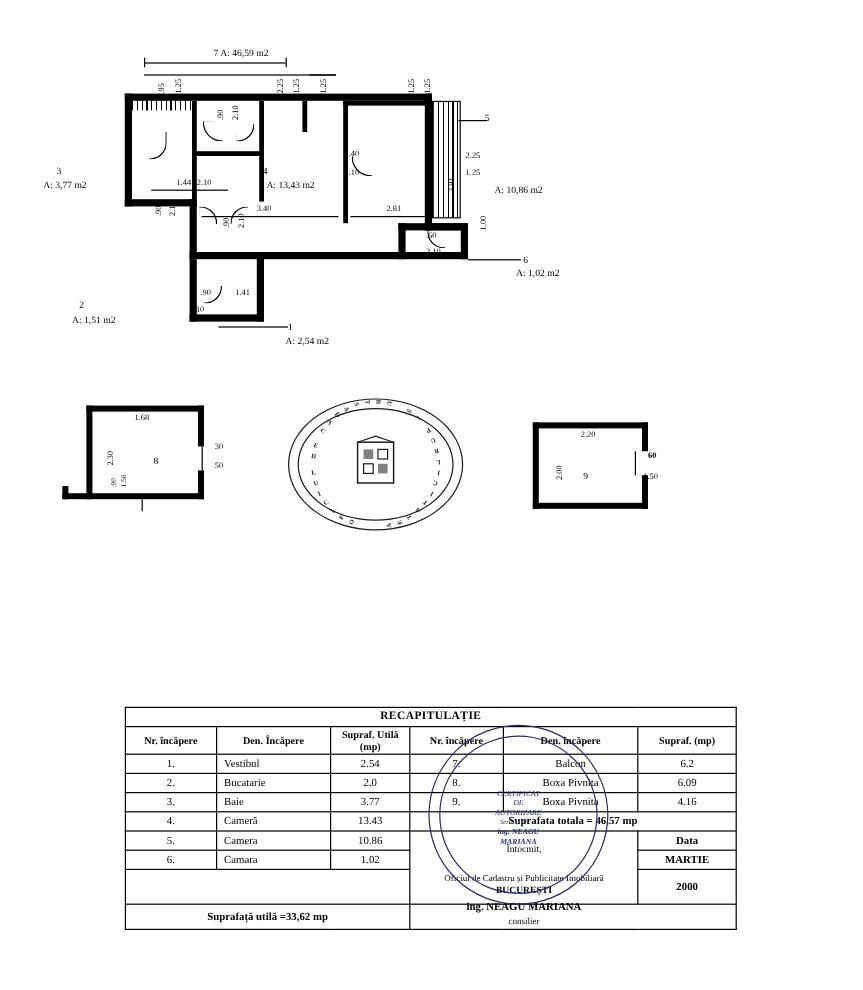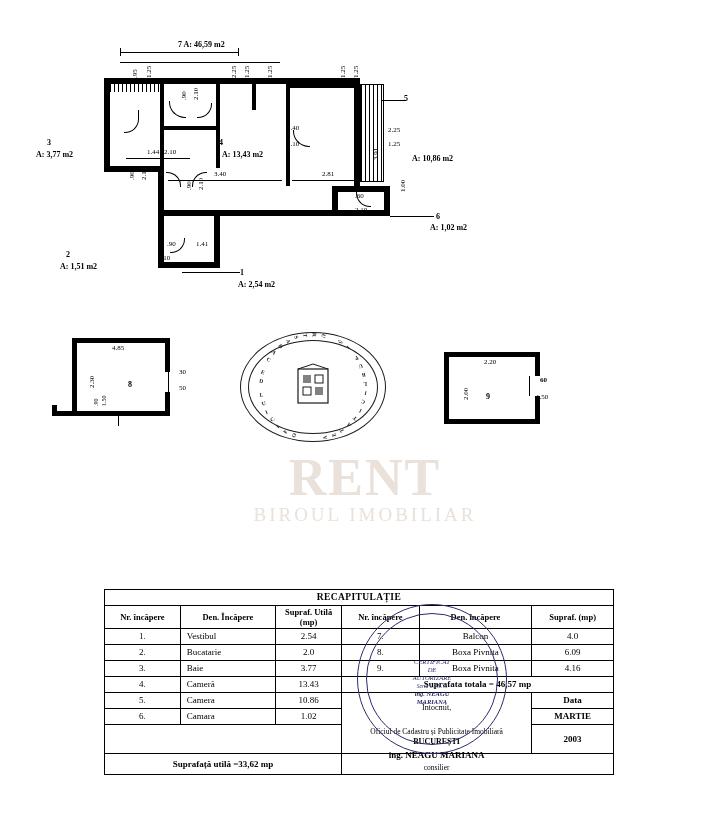--- a/index.html
+++ b/index.html
@@ -25,21 +25,21 @@
     position: absolute;
     background: #000;
   }
   .lbl {
     position: absolute;
     font-family: "Liberation Serif", serif;
     font-size: 8px;
     line-height: 9px;
     white-space: nowrap;
   }
-  .lbl.b { font-weight: bold; }
+  .lbl.b { font-weight: normal; }
   .lbl.s7 { font-size: 7px; }
   .lbl.s6 { font-size: 6px; }
   .vert {
     transform-origin: left top;
     transform: rotate(-90deg);
   }
   .thin {
     position: absolute;
     border-top: 1px solid #000;
   }
@@ -177,24 +177,20 @@
     position: absolute;
     width: 100%;
     text-align: center;
   }
 </style>
 </head>
 <body>
 
 <div class="page">
 
-  <div class="watermark">
-    <div class="wm1">RENT</div>
-    <div class="wm2">BIROUL IMOBILIAR</div>
-  </div>
 
   <div>
 
     <div class="wall" style="left:104px; top:78px; width:256px; height:6px;"></div>
 
     <div class="wall" style="left:104px; top:78px; width:6px; height:94px;"></div>
 
     <div class="wall" style="left:104px; top:166px; width:60px; height:6px;"></div>
 
     <div class="wall" style="left:158px; top:166px; width:6px; height:50px;"></div>
@@ -306,21 +302,21 @@
 
   <div>
     <div class="wall" style="left:72px; top:338px; width:98px; height:5px;"></div>
     <div class="wall" style="left:72px; top:338px; width:5px; height:78px;"></div>
     <div class="wall" style="left:52px; top:411px; width:118px; height:5px;"></div>
     <div class="wall" style="left:52px; top:405px; width:5px; height:11px;"></div>
     <div class="wall" style="left:165px; top:338px; width:5px; height:34px;"></div>
     <div class="wall" style="left:165px; top:392px; width:5px; height:24px;"></div>
     <div class="thinv" style="left:168px; top:372px; height:20px;"></div>
 
-    <div class="lbl s7" style="left:112px; top:344px;">4.85</div>
+    <div class="lbl s7" style="left:112px; top:344px;">1.68</div>
     <div class="lbl s7 vert" style="left:88px; top:388px;">2.30</div>
     <div class="lbl b" style="left:128px; top:380px;">8</div>
     <div class="lbl s7" style="left:179px; top:368px;">30</div>
     <div class="lbl s7" style="left:179px; top:384px;">50</div>
     <div class="lbl s6 vert" style="left:92px; top:406px;">.90</div>
     <div class="lbl s6 vert" style="left:100px; top:406px;">1.50</div>
     <div class="thinv" style="left:118px; top:416px; height:10px;"></div>
   </div>
 
   <div>
@@ -398,21 +394,21 @@
       <td class="hd" style="width:110px;">Den. încăpere</td>
       <td class="hd" style="width:78px;">Supraf. (mp)</td>
     </tr>
 
     <tr>
       <td>1.</td>
       <td class="left">Vestibul</td>
       <td>2.54</td>
       <td>7.</td>
       <td>Balcon</td>
-      <td>4.0</td>
+      <td>6.2</td>
     </tr>
     <tr>
       <td>2.</td>
       <td class="left">Bucatarie</td>
       <td>2.0</td>
       <td>8.</td>
       <td>Boxa Pivnita</td>
       <td>6.09</td>
     </tr>
     <tr>
@@ -445,21 +441,21 @@
       <td class="b">Data</td>
     </tr>
     <tr>
       <td>6.</td>
       <td class="left">Camara</td>
       <td>1.02</td>
       <td class="b">MARTIE</td>
     </tr>
     <tr>
       <td colspan="3" style="height:26px;"></td>
-      <td class="b">2003</td>
+      <td class="b">2000</td>
     </tr>
     <tr>
       <td class="b" colspan="3" style="height:18px;">Suprafață utilă =33,62 mp</td>
       <td colspan="3" style="height:18px;"></td>
     </tr>
   </tbody>
     </table>
 
   <div class="stamp2" style="left:357px; top:604px; width:148px; height:148px;">
     <div class="inner-ring"></div>

